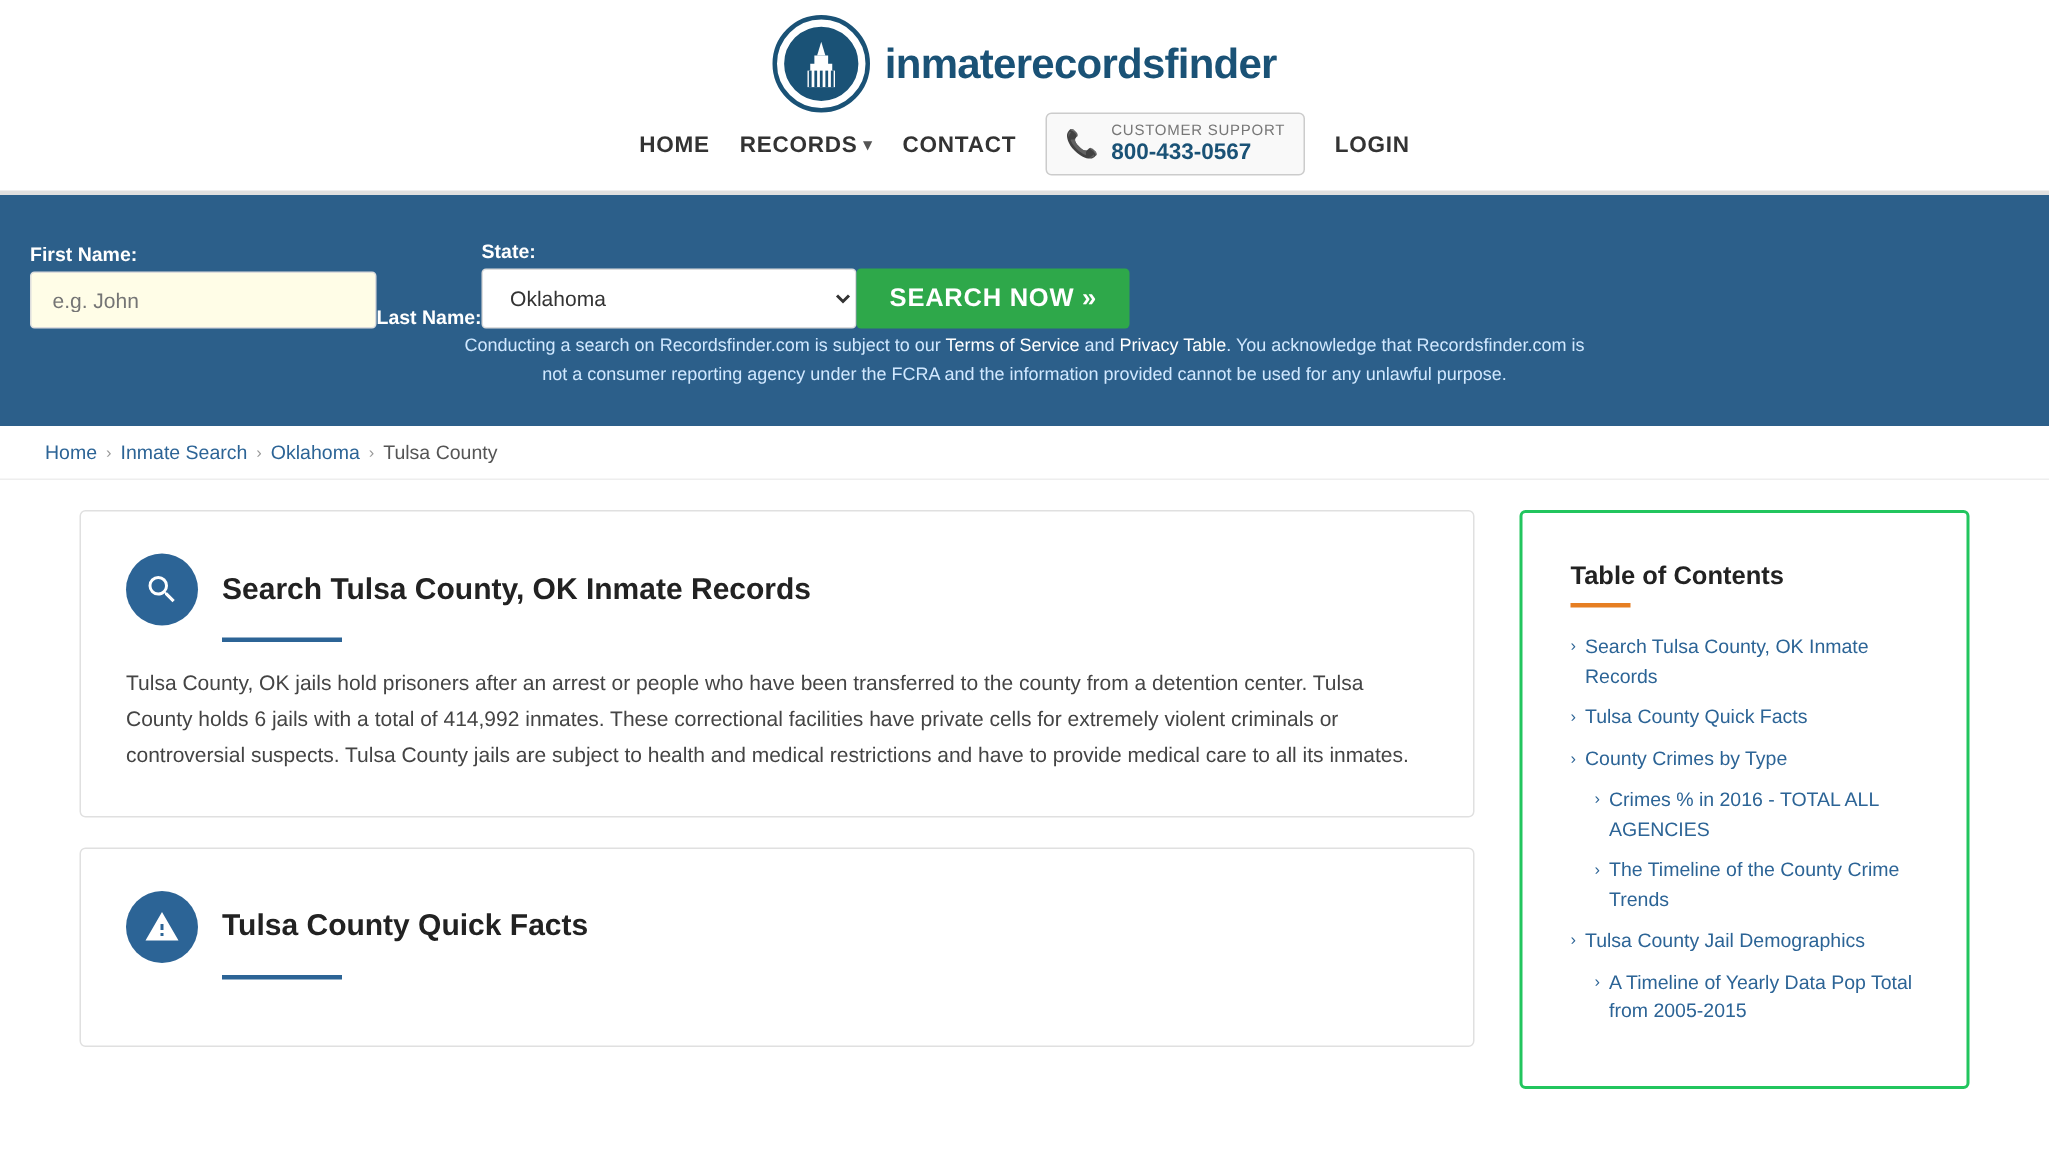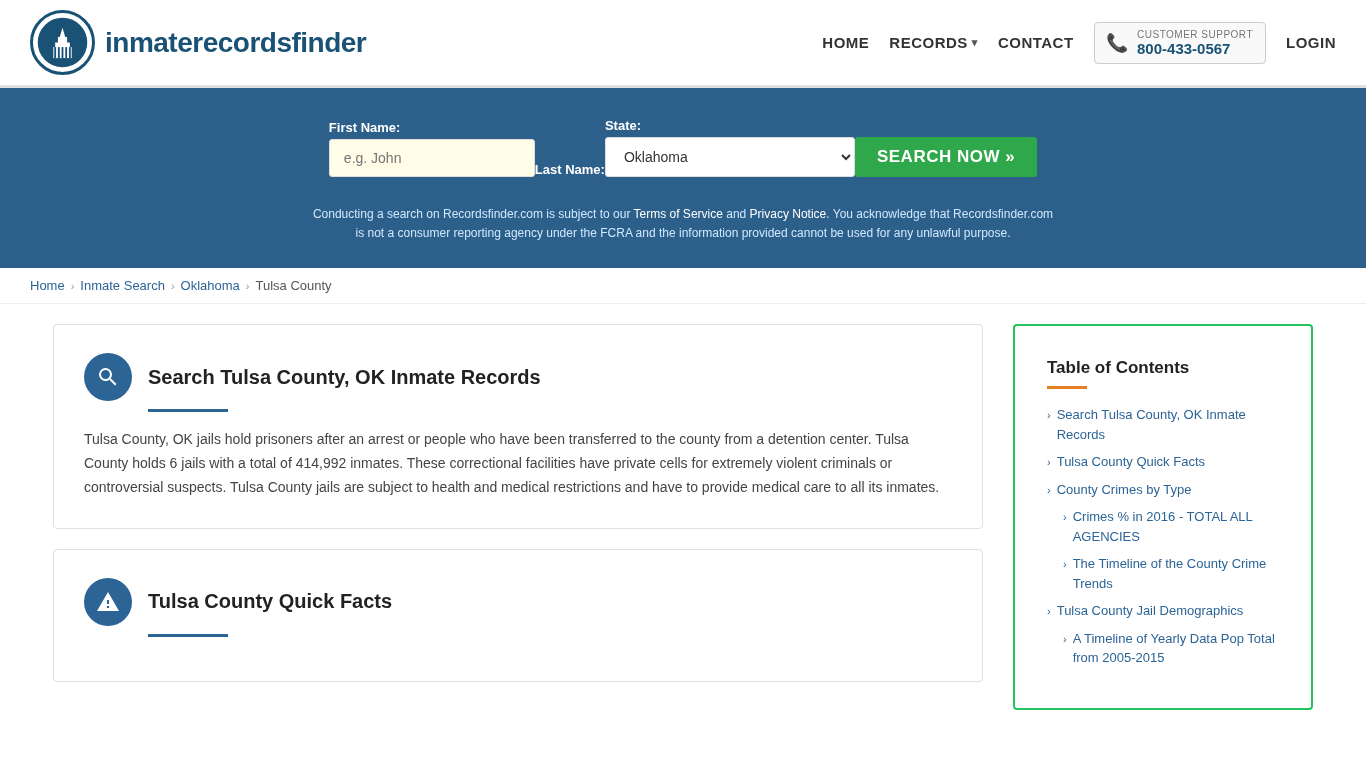--- a/index.html
+++ b/index.html
@@ -6,20 +6,21 @@
     body { font-family: Arial, sans-serif; font-size: 14px; color: #333; background: #fff; }
 
     
     .header {
       display: flex;
       align-items: center;
       justify-content: space-between;
       padding: 10px 30px;
       border-bottom: 3px solid #e0e0e0;
       background: #fff;
+      flex-direction: column;
     }
     .logo-area {
       display: flex;
       align-items: center;
       gap: 10px;
     }
     .logo-circle {
       width: 65px;
       height: 65px;
       border-radius: 50%;
@@ -112,43 +113,42 @@
     }
     .hero-title {
       color: #fff;
       font-size: 26px;
       font-weight: bold;
       margin-bottom: 20px;
     }
     .search-form {
       display: flex;
       align-items: flex-end;
-      justify-content: center;
-      margin-bottom: 28px;
+      margin-bottom: 2px;
       flex-wrap: wrap;
     }
     .form-group {
       display: flex;
       flex-direction: column;
       align-items: flex-start;
       gap: 4px;
     }
     .form-label {
       color: #fff;
       font-size: 13px;
       font-weight: bold;
     }
     .form-input {
       background: #fffde7;
       border: 1px solid #ddd;
       border-radius: 3px;
       padding: 10px 14px;
       font-size: 14px;
       color: #999;
-      width: 206px;
+      width: 231px;
     }
     .form-select {
       background: #fff;
       border: 1px solid #ddd;
       border-radius: 3px;
       padding: 10px 14px;
       font-size: 14px;
       color: #333;
       width: 250px;
       appearance: auto;
@@ -373,21 +373,21 @@
         <option>Arizona</option>
         <option>Arkansas</option>
         <option>California</option>
         <option>Colorado</option>
         <option>Texas</option>
       </select>
     </div>
     <button class="search-btn">SEARCH NOW »</button>
   </div>
   <p class="hero-disclaimer">
-    Conducting a search on Recordsfinder.com is subject to our <a>Terms of Service</a> and <a>Privacy Notice</a>. You acknowledge that Recordsfinder.com is not a consumer reporting agency under the FCRA and the information provided cannot be used for any unlawful purpose.
+    Conducting a search on Recordsfinder.com is subject to our <a>Terms of Service</a> and <a>Privacy Table</a>. You acknowledge that Recordsfinder.com is not a consumer reporting agency under the FCRA and the information provided cannot be used for any unlawful purpose.
   </p>
 </section>
 
 <div class="breadcrumb">
   <a href="#">Home</a>
   <span class="breadcrumb-sep">›</span>
   <a href="#">Inmate Search</a>
   <span class="breadcrumb-sep">›</span>
   <a href="#">Oklahoma</a>
   <span class="breadcrumb-sep">›</span>

